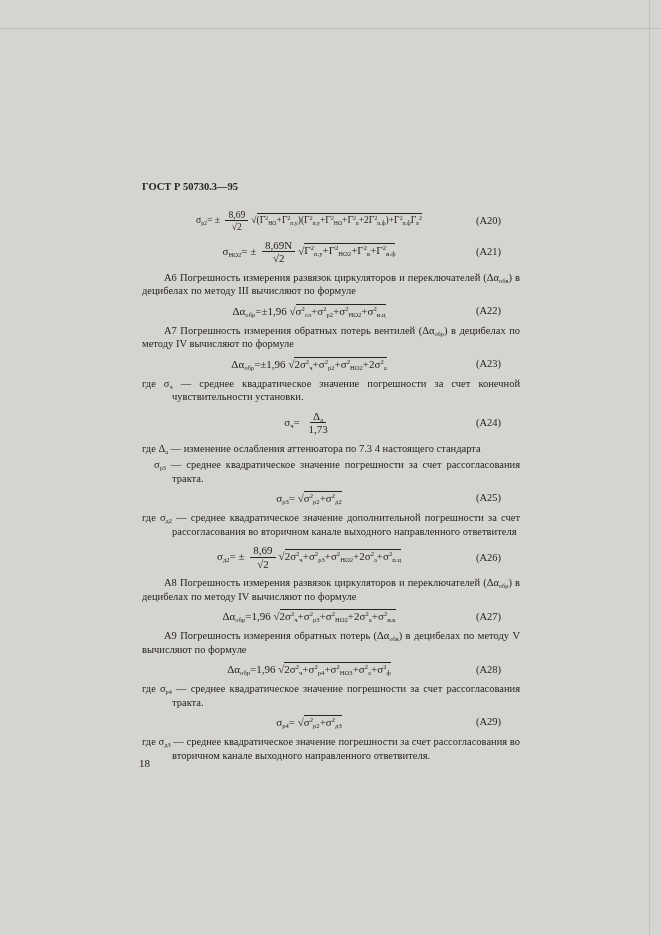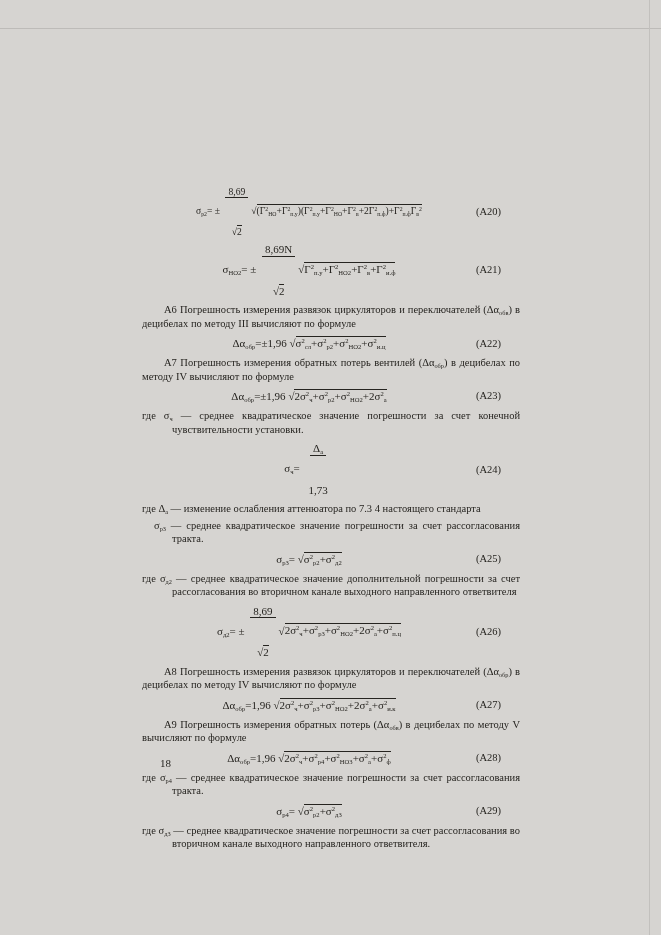--- a/index.html
+++ b/index.html
@@ -29,38 +29,39 @@
     display: flex; align-items: center; margin: 6px 0; text-align: left;
   }
   .formula { flex: 1; text-align: center; white-space: nowrap; font-size: 11px; }
   .fsmall .formula { font-size: 9.6px; }
   .flabel { width: 44px; flex: none; font-size: 10.5px; }
   sub, sup { font-size: 0.6em; line-height: 0; }
   sub { vertical-align: -0.35em; }
   sup { vertical-align: 0.55em; }
   .frac {
     display: inline-flex; flex-direction: column; align-items: center;
-    vertical-align: middle; margin: 0 3px; line-height: 1.15; gap: 28px;
+    vertical-align: middle; margin: 0 3px; line-height: 1.15;
   }
   .frac > span:first-child { border-bottom: 1px solid #262420; padding: 0 3px; }
   .frac > span:last-child  { padding: 0 3px; }
   .sqrt { white-space: nowrap; }
   .ol { border-top: 1px solid #262420; }
   .para  { text-indent: 22px; margin: 3px 0; }
   .where { padding-left: 30px; text-indent: -30px; margin: 3px 0; }
   .where-sub { padding-left: 30px; text-indent: -18px; margin: 3px 0; }
-  .pageno { position: absolute; left: 160px; top: 757px; font-size: 11px; }
+  .pageno { position: absolute; left: 139px; top: 757px; font-size: 11px; }
 </style>
 </head>
 <body>
 
 <div class="scan-edge-top"></div>
 <div class="scan-edge-right"></div>
 
 <div class="doc">
+  <div class="hdr">ГОСТ Р 50730.3—95</div>
 
   <div class="formula-row fsmall">
     <span class="formula">σ<sub>р2</sub>= ± <span class="frac">
           <span>8,69</span>
           <span>√<span class="ol">2</span></span>
         </span><span class="sqrt">√<span class="ol">(Γ<sup>2</sup><sub>НО</sub>+Γ<sup>2</sup><sub>п.у</sub>)(Γ<sup>2</sup><sub>п.у</sub>+Γ<sup>2</sup><sub>НО</sub>+Γ<sup>2</sup><sub>в</sub>+2Γ<sup>2</sup><sub>п.ф</sub>)+Γ<sup>2</sup><sub>п.ф</sub>Γ<sub>в</sub><sup>2</sup></span></span></span>
     <span class="flabel">(А20)</span>
   </div>
 
   <div class="formula-row">

